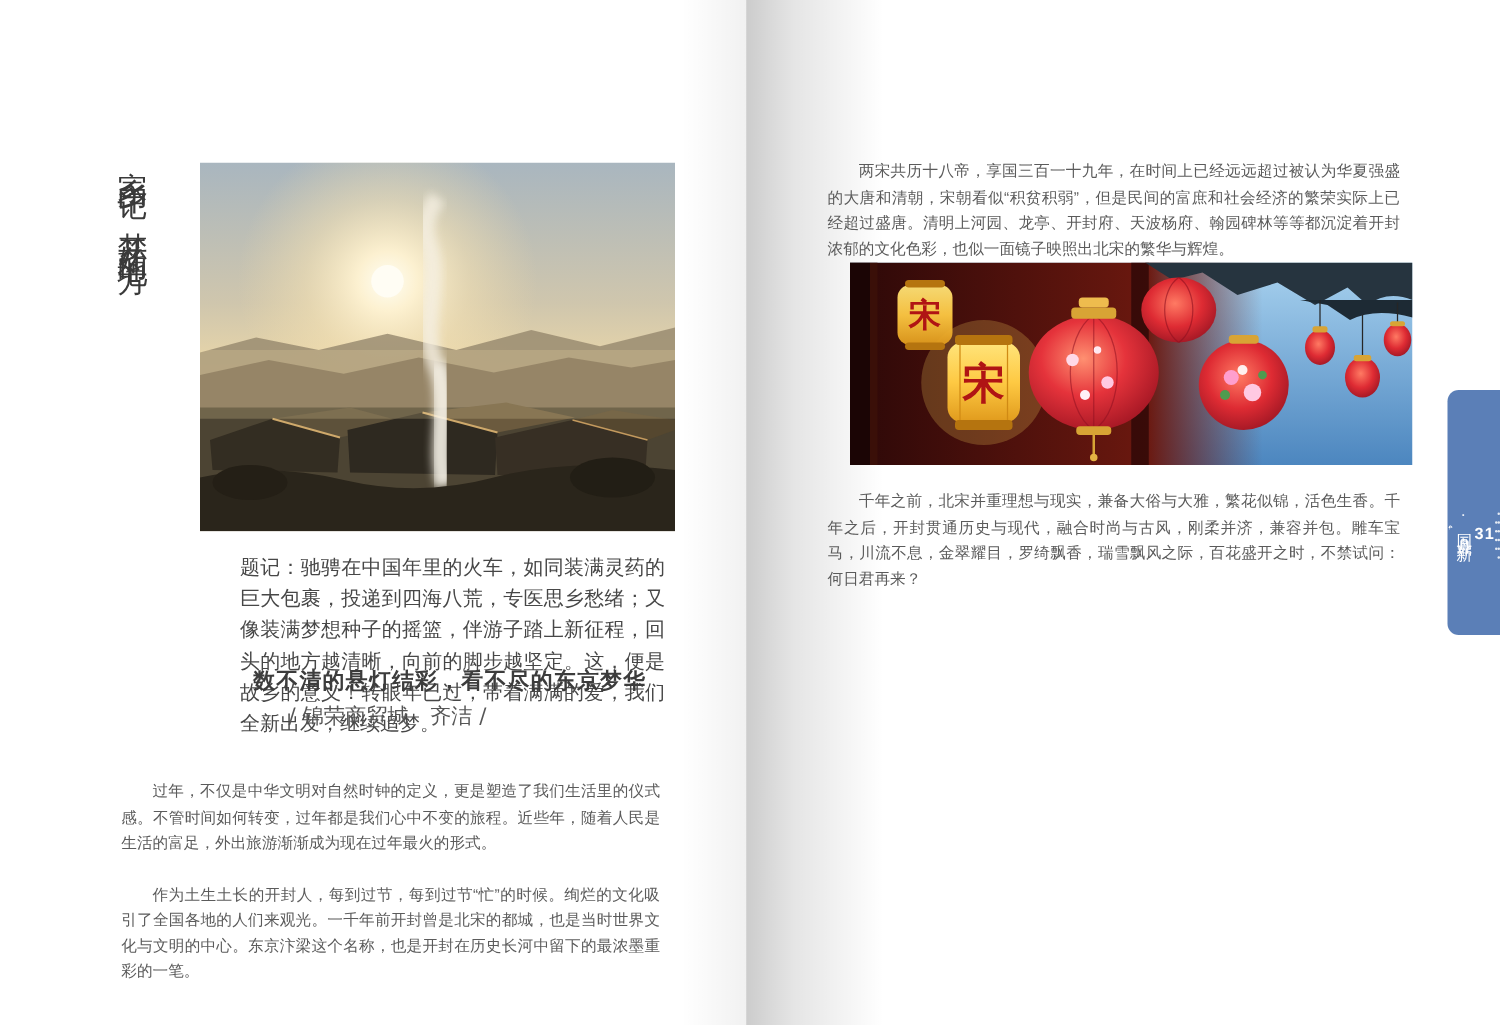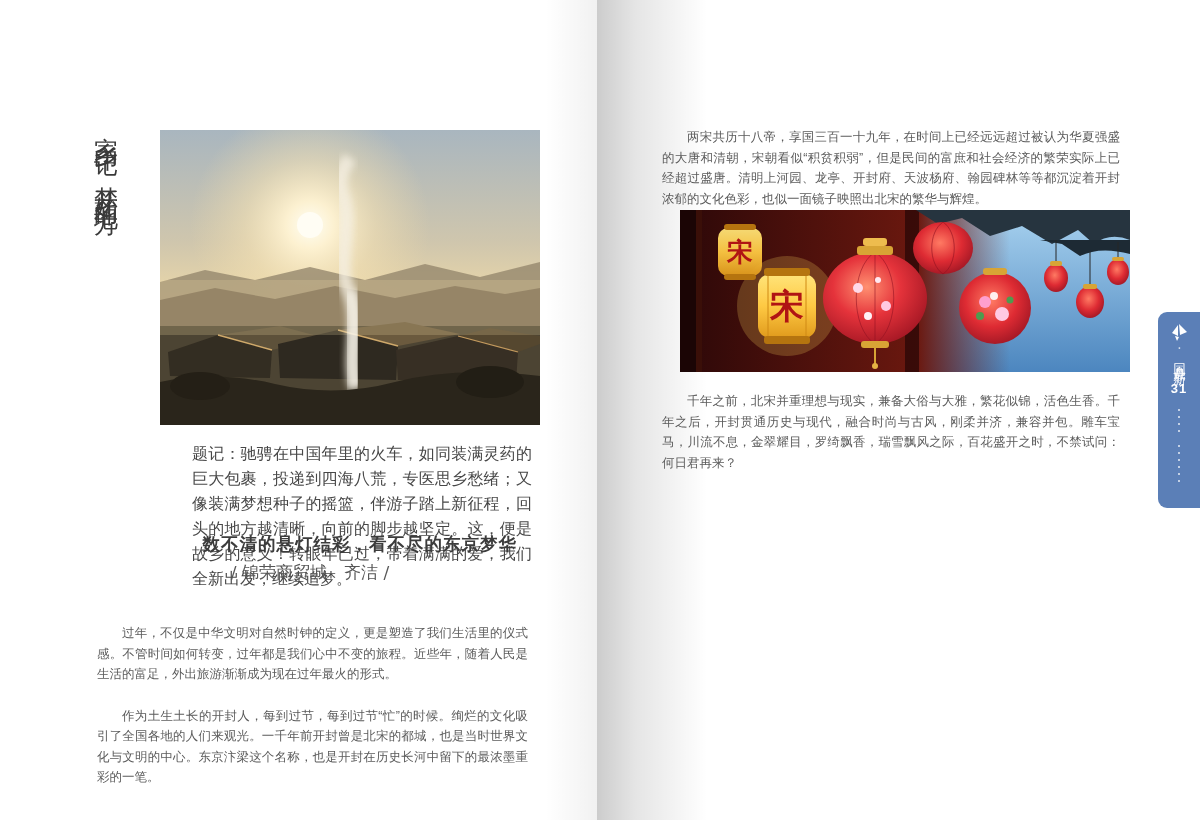--- a/index.html
+++ b/index.html
@@ -40,21 +40,21 @@
   .gutter-right{position:absolute;left:597px;top:0;width:110px;height:820px;
     background:linear-gradient(to right,rgba(0,0,0,0.20),rgba(0,0,0,0.10) 35%,rgba(0,0,0,0));}
   
   .para-top{position:absolute;left:662px;top:127px;width:470px;}
   .photo-right{position:absolute;left:680px;top:210px;width:450px;height:162px;margin:0;}
   .body-right{position:absolute;left:662px;top:391px;width:470px;}
   
   .edge-tab{
     position:absolute;right:0;top:312px;width:42px;height:196px;
     background:#5b7fb7;border-radius:9px 0 0 9px;box-sizing:border-box;
-    display:flex;flex-direction:column;align-items:center;padding-top:11px;color:#fff;margin-left:44px;
+    display:flex;flex-direction:row;align-items:center;padding-top:24px;color:#fff;margin-left:44px;
   }
   .tab-vtext{writing-mode:vertical-rl;font-size:12.5px;letter-spacing:3px;margin-top:3px;}
   .tab-num{font-weight:bold;font-size:13px;margin-top:9px;letter-spacing:1px;}
   .dots{display:flex;flex-direction:column;gap:5px;margin-top:13px;}
   .dots i{width:2px;height:2px;border-radius:50%;background:rgba(255,255,255,0.85);}
 </style>
 </head>
 <body>
 
 <div class="spread">

